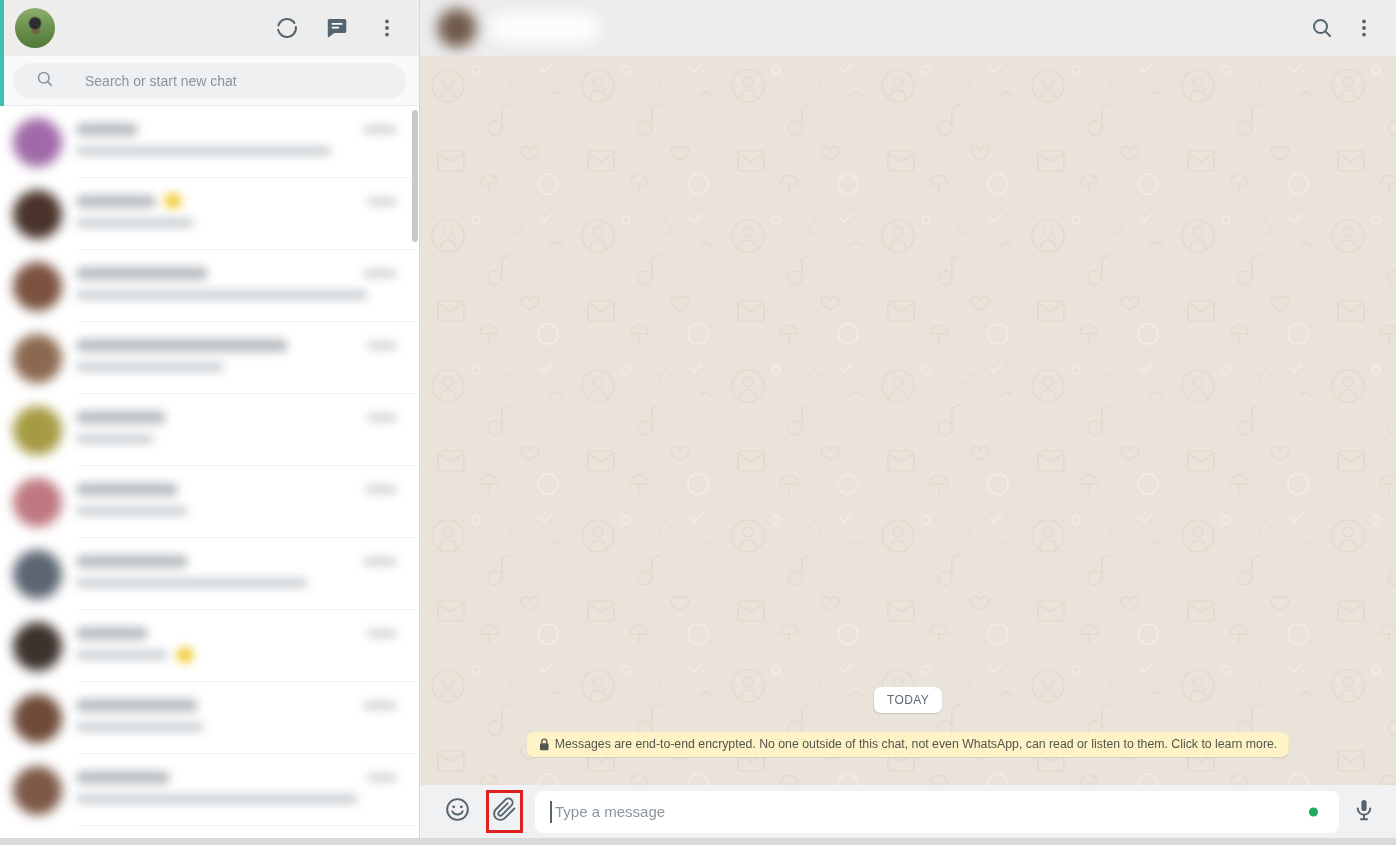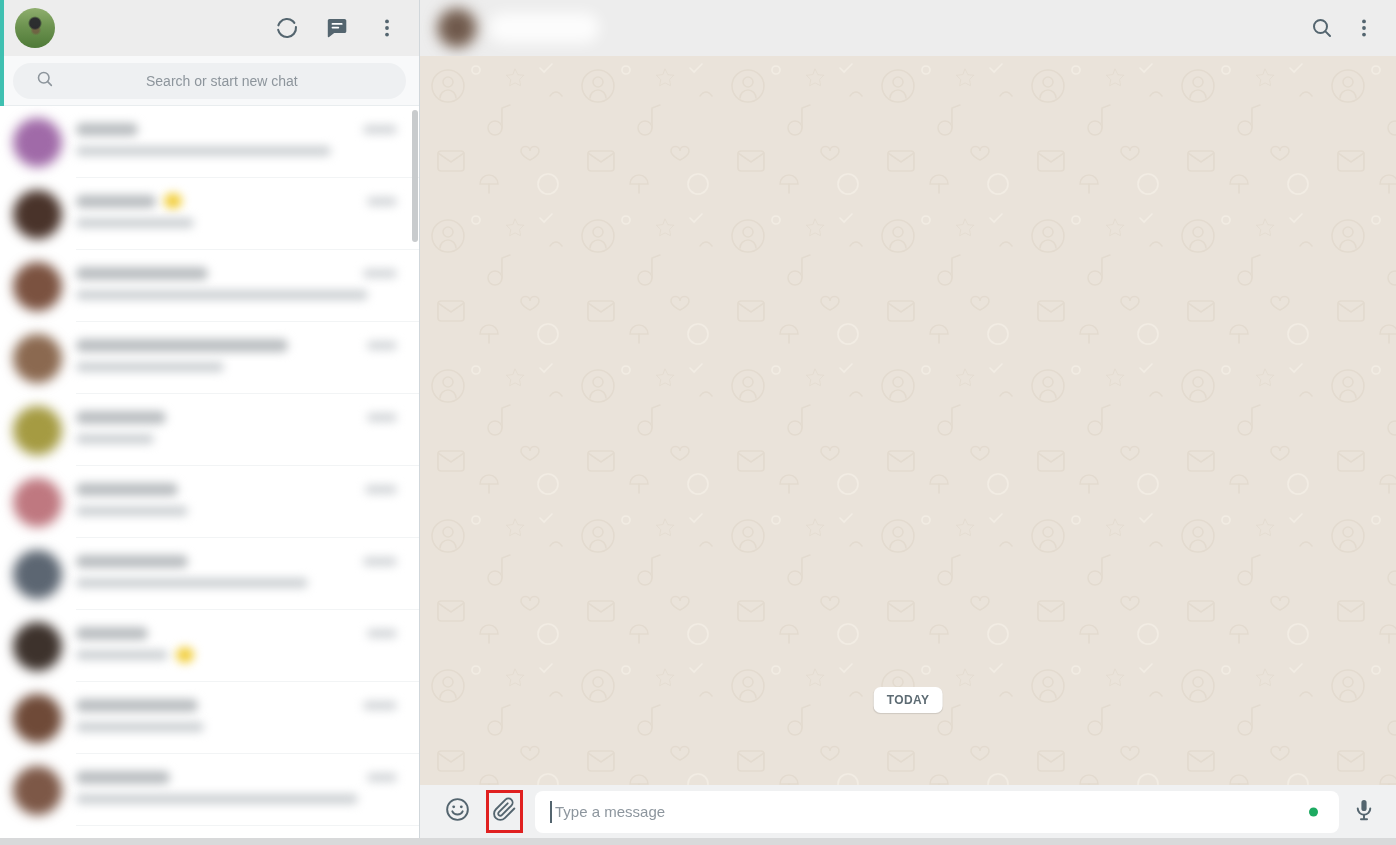--- a/index.html
+++ b/index.html
@@ -15,21 +15,21 @@
      background:
        radial-gradient(circle at 50% 38%, rgba(40,40,45,.95) 0 16%, rgba(40,40,45,0) 22%),
        radial-gradient(circle at 52% 55%, rgba(120,60,60,.5) 0 10%, rgba(120,60,60,0) 18%),
        linear-gradient(180deg,#8fae6e 0%, #6d9350 45%, #4f7a38 100%);
      filter:blur(.6px); cursor:pointer; }
   .sidebar-header-icons { margin-left:auto; display:flex; align-items:center; gap:26px; }
   .icon-btn { width:24px; height:24px; display:flex; align-items:center; justify-content:center; cursor:pointer; }
   .icon-btn svg { display:block; }
 
   .search-area { height:50px; background:#f8f9fa; display:flex; align-items:center; padding:0 13px; border-bottom:1px solid #e9edef; flex:none; }
-  .search-pill { position:relative; width:100%; height:36px; background:#eef0f2; border-radius:18px; display:flex; align-items:center; padding-left:22px;justify-content:space-between; }
+  .search-pill { position:relative; width:100%; height:36px; background:#eef0f2; border-radius:18px; display:flex; align-items:center; padding-left:22px; }
   .search-pill .mag { flex:none; margin-right:30px; }
   .search-input { border:none; outline:none; background:transparent; font-size:14px; color:#3b4a54; width:260px; font-family:inherit; }
   .search-input::placeholder { color:#8d959c; }
 
   .chat-list { position:relative; flex:1; background:#fff; overflow:hidden; }
   .chat-row { position:relative; height:72px; display:flex; align-items:center; padding-left:13px; cursor:pointer; }
   .row-avatar { width:49px; height:49px; border-radius:50%; flex:none; filter:blur(6px); }
   .row-body { position:relative; flex:1; height:100%; margin-left:14px; border-bottom:1px solid #f2f4f5; padding-right:16px; }
   .bar { position:absolute; border-radius:6px; filter:blur(5px); }
   .bar-name { left:0; top:17px; height:13px; background:#b9bdc0; }
@@ -41,21 +41,21 @@
   .list-scrollbar { position:absolute; right:1px; top:4px; width:6px; height:132px; border-radius:3px; background:#c8cbcd; z-index:5; cursor:pointer; }
 
   
   .chat { position:relative; flex:1; height:845px; display:flex; flex-direction:column; min-width:0; }
   .chat-header { position:relative; height:56px; background:#ededed; flex:none; display:flex; align-items:center; padding:0 20px 0 17px; }
   .peer-blur { display:flex; align-items:center; filter:blur(7px); }
   .peer-avatar { width:40px; height:40px; border-radius:50%; background:radial-gradient(circle,#6e584b 0 40%, #97826f 100%); flex:none; }
   .peer-name-smear { width:110px; height:30px; margin-left:12px; border-radius:14px; background:rgba(255,255,255,.85); }
   .chat-header-icons { margin-left:auto; display:flex; align-items:center; gap:18px; }
 
-  .chat-body { position:relative; flex:1; background:#eae3da; overflow:hidden;font-weight:bold; }
+  .chat-body { position:relative; flex:1; background:#eae3da; overflow:hidden; }
   .doodle { position:absolute; inset:0; width:100%; height:100%; }
 
   .today-chip { position:absolute; left:50%; transform:translateX(-50%); bottom:72px;
      background:#fff; border-radius:7px; box-shadow:0 1px 1px rgba(0,0,0,.12);
      padding:6px 13px; font-size:12px; letter-spacing:.4px; color:#5d6b73; cursor:default; }
 
   .encryption-banner { position:absolute; left:50%; transform:translateX(-50%); bottom:28px;
      background:#fdf3c7; border-radius:7px; box-shadow:0 1px .5px rgba(0,0,0,.08);
      padding:5px 12px 6px; font-size:12.3px; color:#54554c; white-space:nowrap;
      display:flex; align-items:center; gap:5px; cursor:pointer; }
@@ -289,20 +289,29 @@
               <path d="M120 12 l4 4 8-8"></path>
               <circle cx="56" cy="14" r="4"></circle>
             </g>
           </pattern>
         </defs>
         <rect width="100%" height="100%" fill="url(#dp)"></rect>
       </svg>
 
       <div class="today-chip">TODAY</div>
 
+      <div class="encryption-banner">
+        <span class="lock-icon">
+          <svg width="11" height="13" viewBox="0 0 11 13">
+            <path d="M3 5.2 V3.6 a2.5 2.5 0 0 1 5 0 V5.2" fill="none" stroke="#54554c" stroke-width="1.4"></path>
+            <rect x="1.2" y="5.2" width="8.6" height="7" rx="1.2" fill="#54554c"></rect>
+          </svg>
+        </span>
+        <span>Messages are end-to-end encrypted. No one outside of this chat, not even WhatsApp, can read or listen to them. Click to learn more.</span>
+      </div>
     </div>
 
     <div class="chat-footer">
       <div class="footer-icon">
         <span>
           <svg width="27" height="27" viewBox="0 0 24 24" fill="none">
             <circle cx="12" cy="12" r="9.2" stroke="#54656f" stroke-width="1.7"></circle>
             <circle cx="8.6" cy="9.6" r="1.25" fill="#54656f"></circle>
             <circle cx="15.4" cy="9.6" r="1.25" fill="#54656f"></circle>
             <path d="M7.4 13.6 a5.1 5.1 0 0 0 9.2 0" stroke="#54656f" stroke-width="1.7" stroke-linecap="round"></path>

